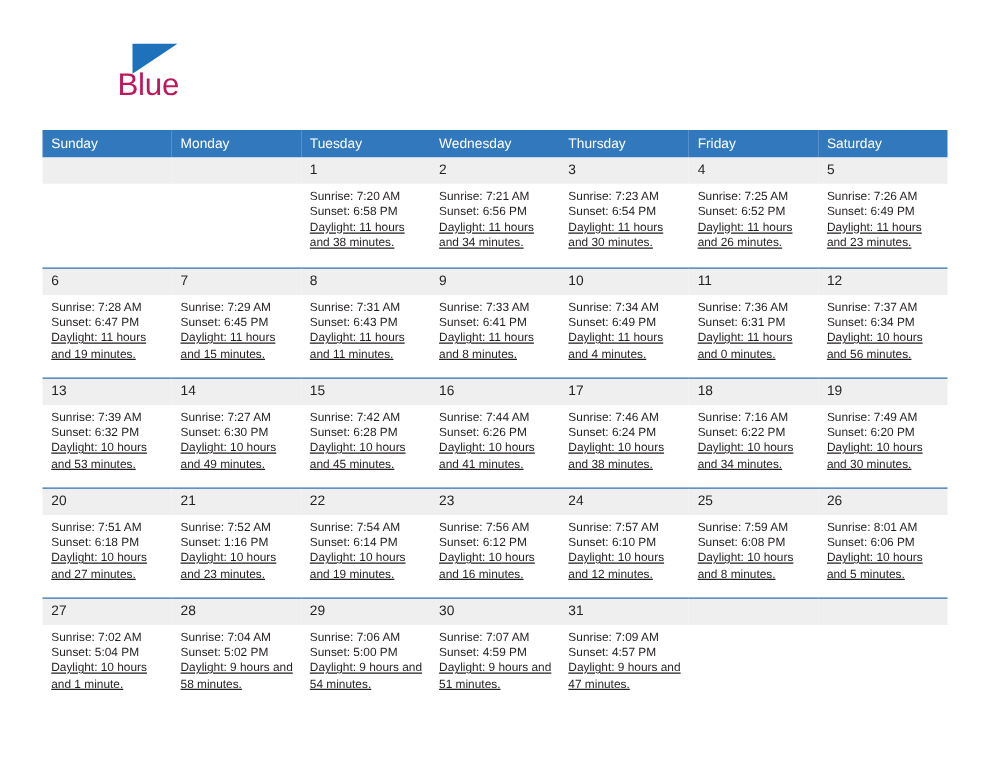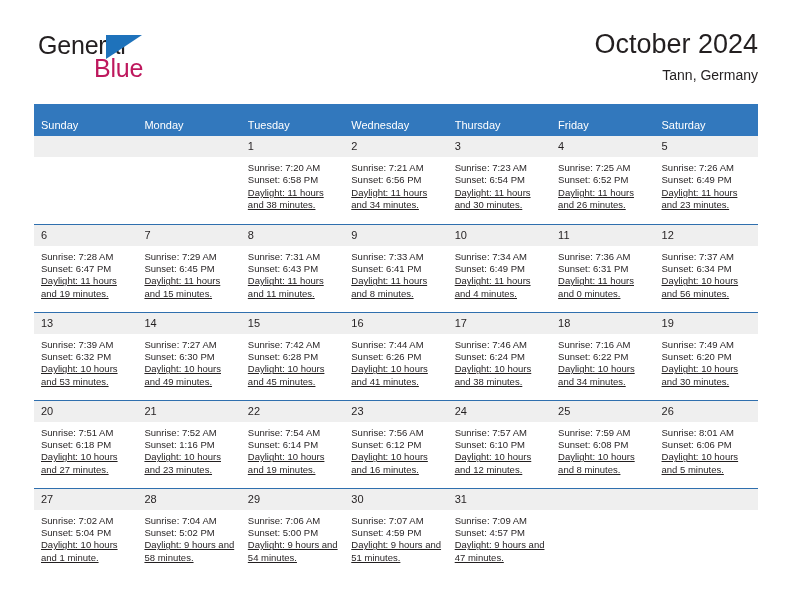--- a/index.html
+++ b/index.html
@@ -97,21 +97,21 @@
     border-collapse: collapse;
     table-layout: fixed;
   }
 
   .calendar th {
     background: #3278bd;
     color: #ffffff;
     font-size: 11px;
     font-weight: normal;
     text-align: left;
-    padding: 15px 0 5px 7px;
+    padding: 5px 0 5px 7px;
     height: 11px;
     border: none;
   }
 
   .week-row {
     height: 88px;
   }
 
   .calendar td {
     vertical-align: top;
@@ -151,29 +151,24 @@
   }
 </style>
 </head>
 <body>
 
 <div class="page">
 
   <div class="top-bar">
 
     <div class="logo">
-      <span class="logo-general">General</span>
       <span class="logo-flag"></span>
       <span class="logo-blue">Blue</span>
     </div>
 
-    <div class="title-block">
-      <h1 class="cal-title">October 2024</h1>
-      <p class="cal-subtitle">Tann, Germany</p>
-    </div>
 
   </div>
 
   <table class="calendar">
     <thead>
       <tr id="weekday-row">
           <th>Sunday</th>
           <th>Monday</th>
           <th>Tuesday</th>
           <th>Wednesday</th>

